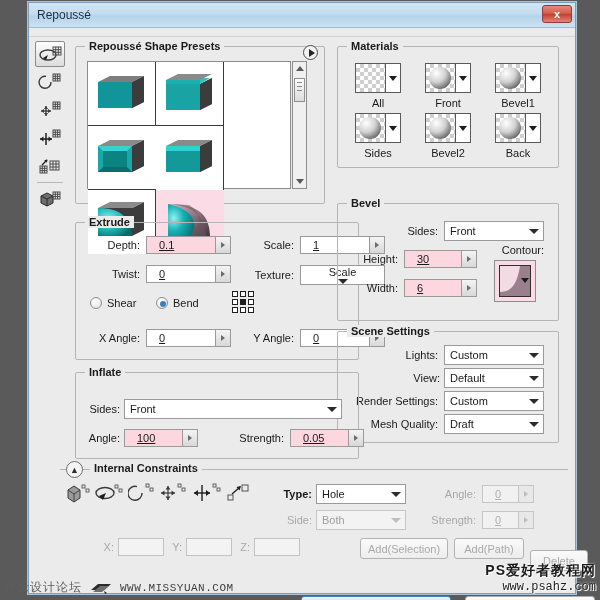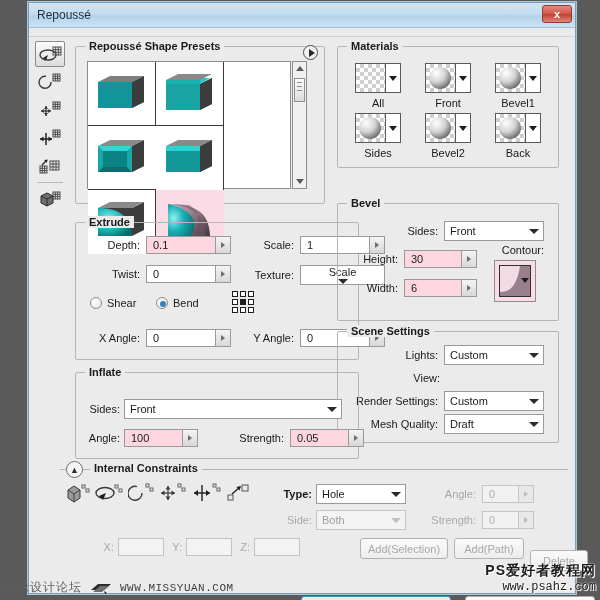--- a/index.html
+++ b/index.html
@@ -98,26 +98,27 @@
   
   .numfield {
     position: absolute;
     height: 18px;
     border: 1px solid #9a9a9a;
     background: #fff;
     display: flex;
   }
   .numfield .val {
     flex: 1;
-    padding: 0 6px;
+    padding: 0 12px;
     line-height: 16px;
     font-size: 11px;
     color: #1a1a1a;
     overflow: hidden;
     white-space: nowrap;
+    text-decoration: underline;
   }
   .numfield.pink { background: #fcd7e0; }
   .numfield.pink .val { background: #fcd7e0; }
   .numfield .spin {
     width: 15px;
     border-left: 1px solid #9a9a9a;
     background: linear-gradient(to bottom,#f4f4f4,#d8d8d8);
     display: flex; align-items: center; justify-content: center;
     cursor: pointer;
   }
@@ -794,20 +795,24 @@
       <div class="group" style="left:308px; top:294px; width:222px; height:112px;">
         <div class="legend">Scene Settings</div>
 
         <div class="lbl" style="left:20px; top:17px; width:80px;">Lights:</div>
         <div class="dropdown" style="left:106px; top:13px; width:100px;">
           <div class="dval">Custom</div>
           <div class="arw"></div>
         </div>
 
         <div class="lbl" style="left:22px; top:40px; width:80px;padding-left:7px;">View:</div>
+        <div class="dropdown" style="left:106px; top:36px; width:100px;">
+          <div class="dval">Default</div>
+          <div class="arw"></div>
+        </div>
 
         <div class="lbl" style="left:0px; top:63px; width:100px;">Render Settings:</div>
         <div class="dropdown" style="left:106px; top:59px; width:100px;">
           <div class="dval">Custom</div>
           <div class="arw"></div>
         </div>
 
         <div class="lbl" style="left:4px; top:86px; width:96px;">Mesh Quality:</div>
         <div class="dropdown" style="left:106px; top:82px; width:100px;">
           <div class="dval">Draft</div>

